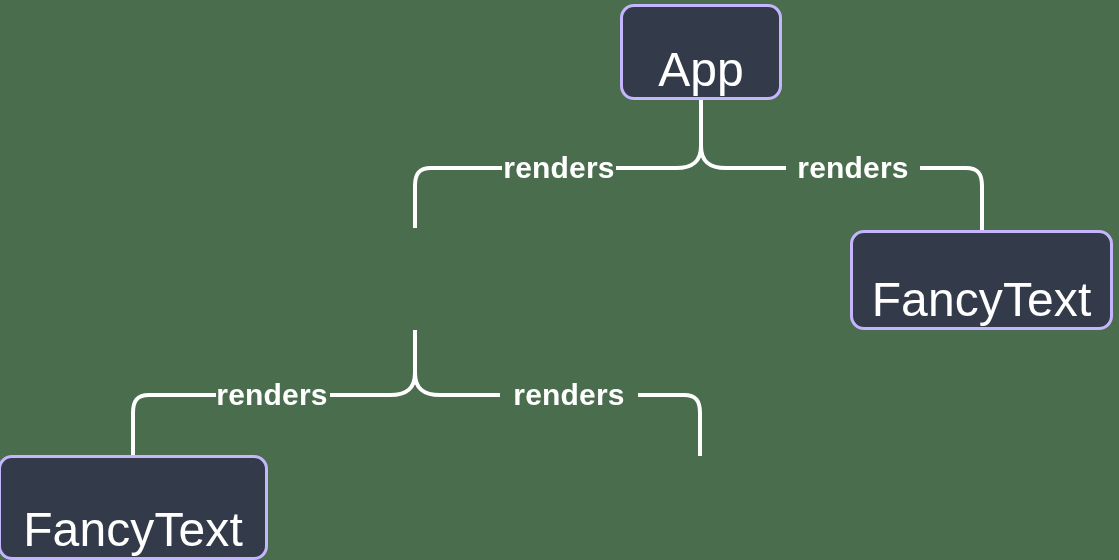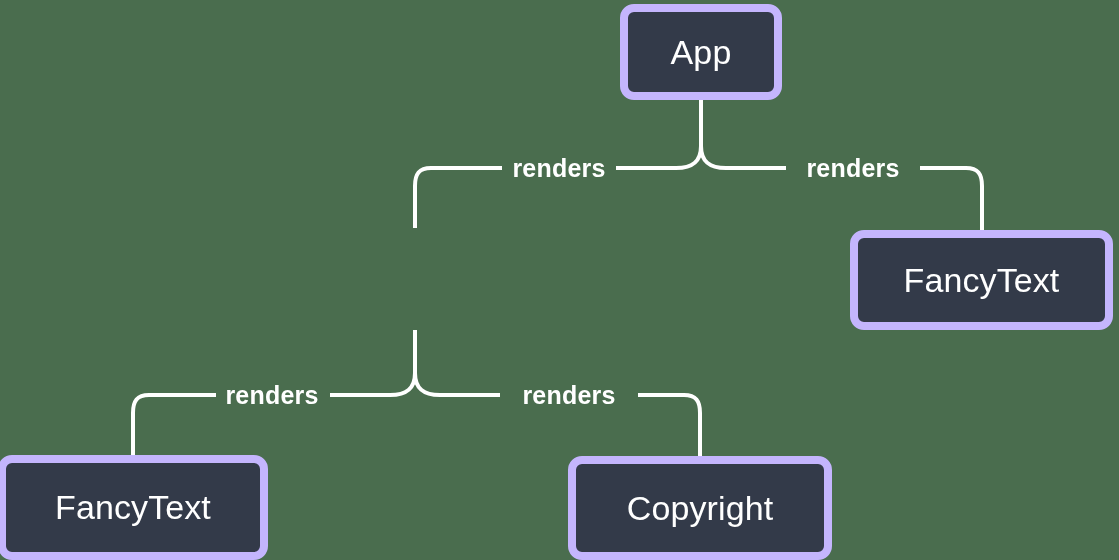--- a/index.html
+++ b/index.html
@@ -22,35 +22,35 @@
     position: absolute;
     left: 0;
     top: 0;
     width: 1119px;
     height: 560px;
   }
   .node-box {
     position: absolute;
     box-sizing: border-box;
     background: #333a49;
-    border: 8px solid #c4b5fd;
+    border: 3px solid #c4b5fd;
     border-radius: 14px;
     display: flex;
-    align-items: center;
+    align-items: flex-end;
     justify-content: center;
     color: #ffffff;
-    font-size: 34px;
+    font-size: 48px;
     font-weight: 400;
     letter-spacing: 0.1px;
     white-space: nowrap;
   }
   .edge-label {
     position: absolute;
     color: #ffffff;
-    font-size: 25px;
+    font-size: 30px;
     font-weight: 600;
     letter-spacing: 0.2px;
     white-space: nowrap;
     transform: translate(-50%, -50%);
     line-height: 1;
   }
 </style>
 </head>
 <body>
 
@@ -85,22 +85,19 @@
 
 
   <div class="node-box" style="left:850px; top:230px; width:263px; height:100px;">
     <span>FancyText</span>
   </div>
 
   <div class="node-box" style="left:-2px; top:455px; width:270px; height:105px;">
     <span>FancyText</span>
   </div>
 
-  <div class="node-box" style="left:568px; top:456px; width:264px; height:104px;">
-    <span>Copyright</span>
-  </div>
 
   <div class="edge-label" style="left:559px; top:168px;">renders</div>
   <div class="edge-label" style="left:853px; top:168px;">renders</div>
   <div class="edge-label" style="left:272px; top:395px;">renders</div>
   <div class="edge-label" style="left:569px; top:395px;">renders</div>
 
 </div>
 
 </body></html>

